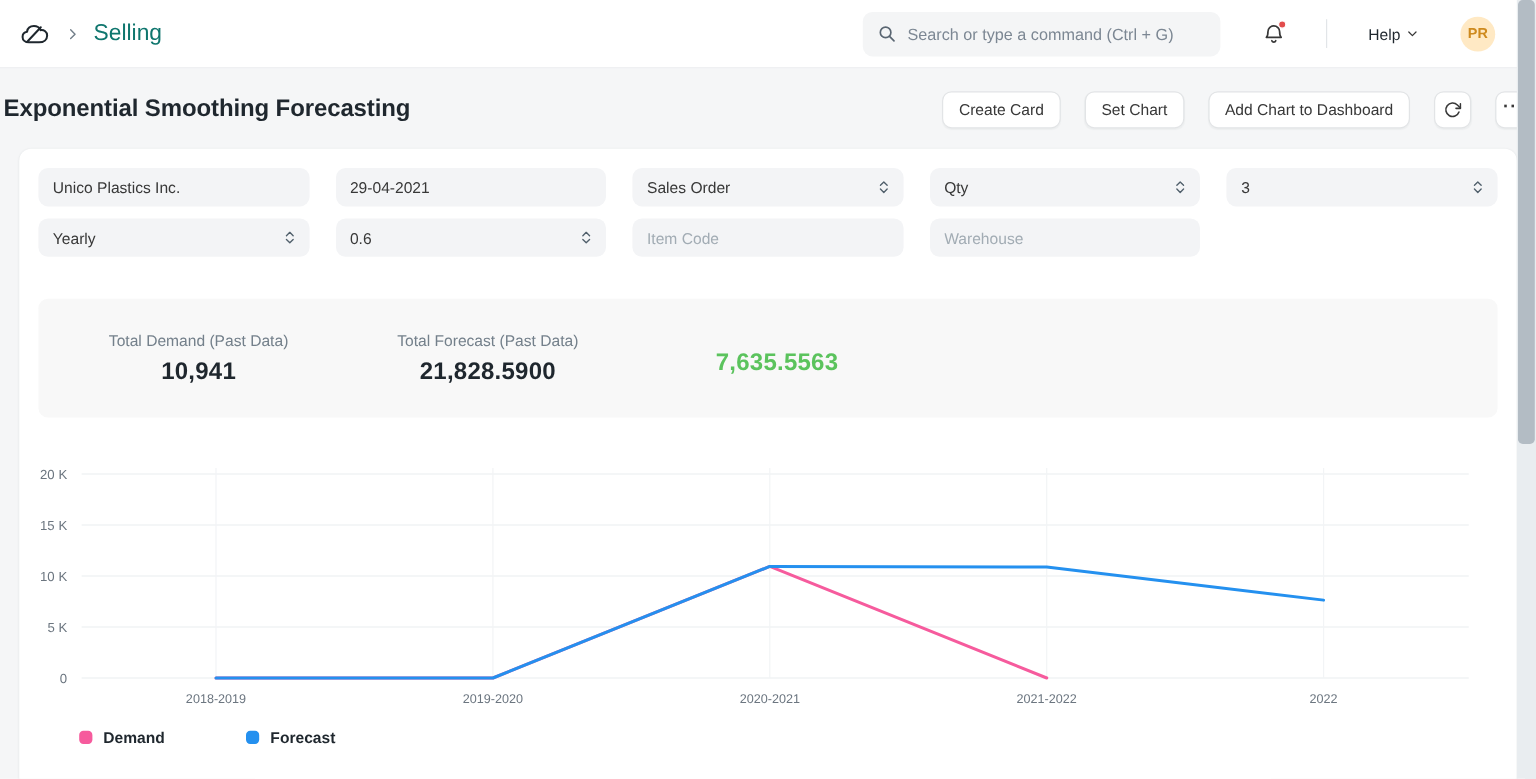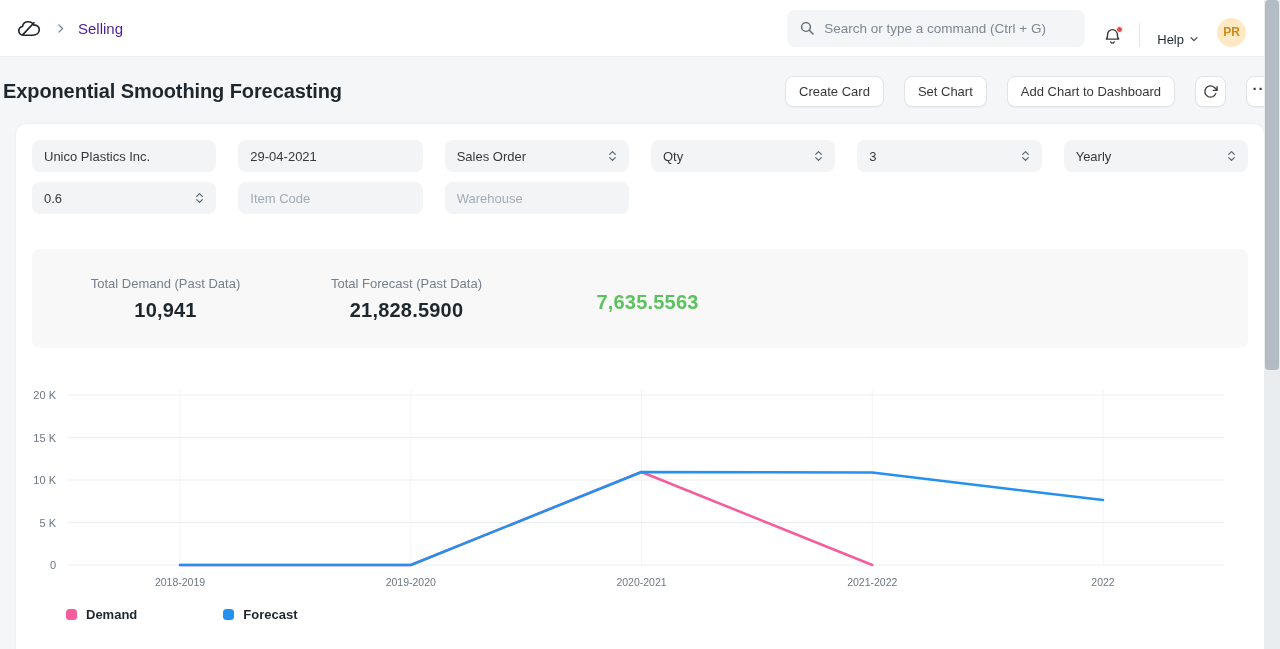--- a/index.html
+++ b/index.html
@@ -9,22 +9,22 @@
     background:#F5F6F7;
     color:#383838;
     position:relative;
   }
   
   .navbar {
     height:57px; background:#fff; border-bottom:1px solid #EBEDEF;
     display:flex; align-items:center; padding:0 34px 0 16px;
   }
   .nav-left { display:flex; align-items:center; gap:11px; }
-  .crumb { font-size:15px; color:#4c1d95; }
-  .nav-right { margin-left:auto; display:flex; align-items:flex-end; gap:17px; }
+  .crumb { font-size:19px; color:#0f766e; }
+  .nav-right { margin-left:auto; display:flex; align-items:center; gap:34px; }
   .searchbox {
     width:298px; height:37px; background:#F4F5F6; border-radius:8px;
     display:flex; align-items:center; gap:9px; padding:0 12px; cursor:text;
   }
   .searchbox input {
     border:none; background:transparent; outline:none; width:100%;
     font:13.5px "Liberation Sans", sans-serif; color:#383838;
   }
   .searchbox input::placeholder { color:#7C8793; }
   .bell-wrap { position:relative; width:20px; height:20px; display:flex; align-items:center; justify-content:center; cursor:pointer; }
@@ -53,21 +53,21 @@
     font-family:"Liberation Sans", sans-serif;
   }
   .btn-icon { width:31px; padding:0; }
   .ellipsis-glyph { font-size:15px; font-weight:700; letter-spacing:1px; line-height:1; padding-bottom:6px; }
   
   .card {
     margin:17px 16px 0; background:#fff; border-radius:10px;
     box-shadow:0 0.5px 2px rgba(25,39,52,0.09);
     padding:16px; height:560px;
   }
-  .filters { display:grid; grid-template-columns:repeat(6,1fr); gap:10px 22px; }
+  .filters { display:grid; grid-template-columns:repeat(5,1fr); gap:10px 22px; }
   .field {
     height:32px; background:#F3F4F6; border-radius:8px;
     display:flex; align-items:center; padding:0 12px;
     font-size:13px; color:#383838; cursor:pointer;
   }
   .field input {
     border:none; background:transparent; outline:none; width:100%;
     font:13px "Liberation Sans", sans-serif; color:#383838;
   }
   .field input::placeholder { color:#A2ACB4; }
@@ -77,21 +77,21 @@
   .summary {
     margin-top:35px; background:#F8F8F8; border-radius:8px;
     height:99px; display:flex; align-items:center; padding-left:13px;
   }
   .summary-item { width:241px; text-align:center; }
   .summary-label { font-size:13px; color:#74808B; white-space:nowrap; }
   .summary-value { margin-top:8px; font-size:20px; font-weight:700; color:#1F272E; letter-spacing:0.2px; }
   
   .chart-wrap { margin-top:14px; }
   #chart-svg { display:block; width:1200px; height:242px; overflow:visible; }
-  .legend { display:flex; align-items:center; gap:86px; margin-left:34px; height:20px;text-align:center; }
+  .legend { display:flex; align-items:center; gap:68px; margin-left:34px; height:20px;text-align:center; }
   .legend-item { display:flex; align-items:center; gap:9px; font-size:13px; font-weight:600; color:#1F272E; }
   .legend-swatch { width:11px; height:11px; border-radius:3.5px; }
   
   .scrollbar {
     position:absolute; top:0; right:0; width:16px; height:649px;
     background:#E9EDF0; z-index:50;
   }
   .scrollbar-thumb {
     position:absolute; top:0; left:1px; width:14px; height:370px;
     background:#B3BCC4; border-radius:4px; cursor:pointer;

